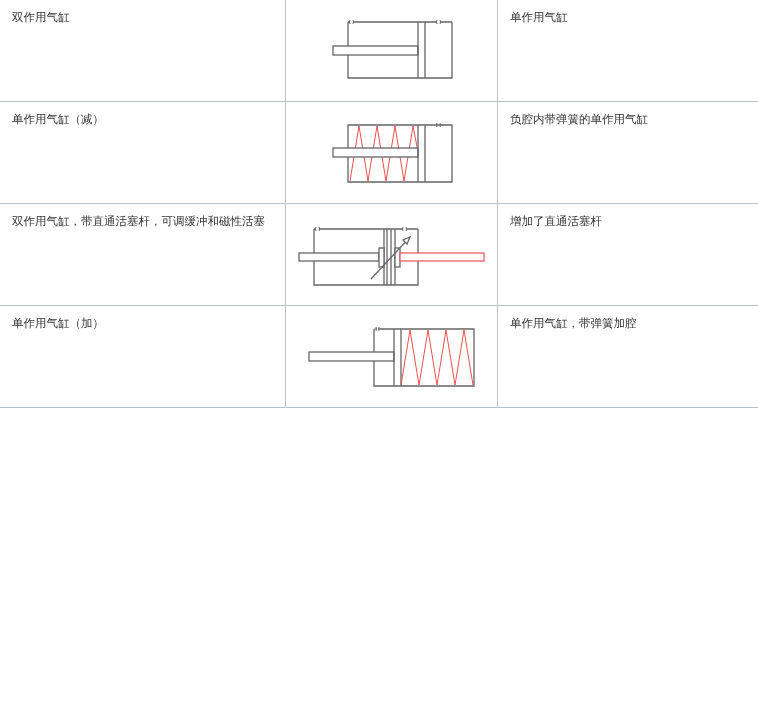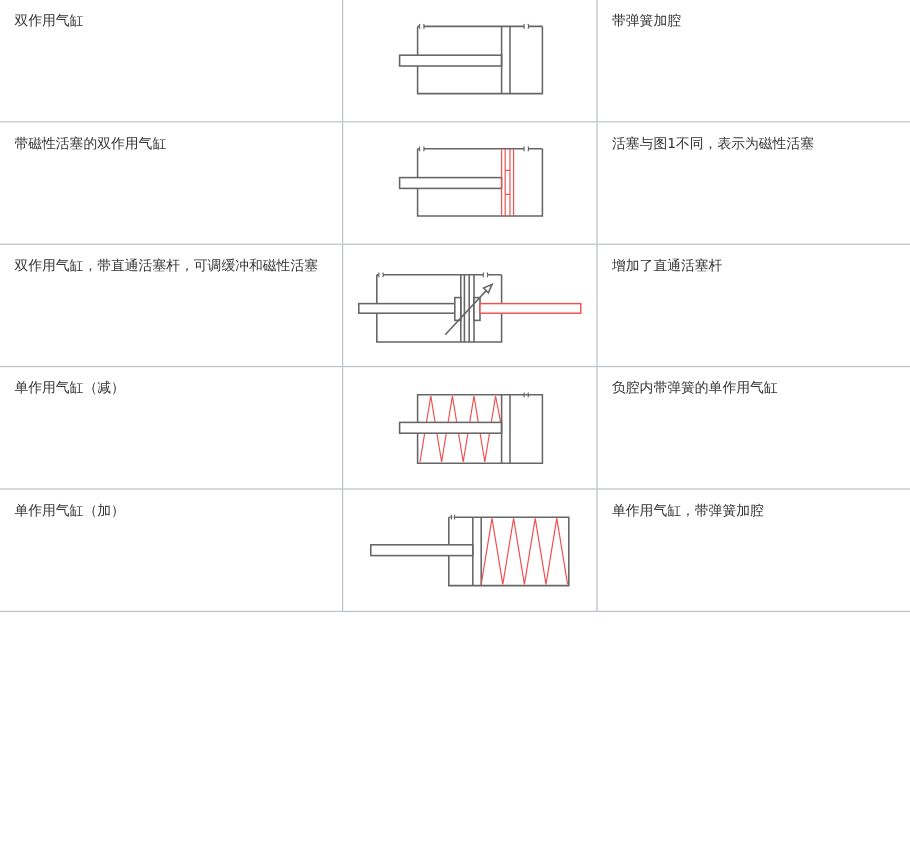--- a/index.html
+++ b/index.html
@@ -30,45 +30,41 @@
           <path d="M62 22 V78 H166 V22"></path>
           <path d="M62 22 H64 M67 22 H151 M154 22 H166"></path>
           <path d="M64 20 q-1 2 0 4 M67 20 q1 2 0 4 M151 20 q-1 2 0 4 M154 20 q1 2 0 4" stroke-width="1"></path>
 
           <rect x="47" y="46" width="85" height="9" fill="#fff"></rect>
 
           <line x1="132" y1="22" x2="132" y2="78"></line>
           <line x1="139" y1="22" x2="139" y2="78"></line>
         </svg>
       </td>
-      <td class="desc">带弹簧加腔</td>
-    </tr>
-
-    <tr>
-      <td class="name">带磁性活塞的双作用气缸</td>
-      <td class="fig">
-        <svg width="212" height="101" viewBox="0 0 212 101" fill="none" stroke="#666" stroke-width="1.3">
-          <path d="M62 22 V78 H166 V22"></path>
-          <path d="M62 22 H64 M67 22 H151 M154 22 H166"></path>
-          <path d="M64 20 q-1 2 0 4 M67 20 q1 2 0 4 M151 20 q-1 2 0 4 M154 20 q1 2 0 4" stroke-width="1"></path>
-          <rect x="47" y="46" width="85" height="9" fill="#fff"></rect>
-          <g stroke="#f05050" stroke-width="1">
-            <line x1="132" y1="22" x2="132" y2="78"></line>
-            <line x1="135" y1="22" x2="135" y2="78"></line>
-            <line x1="139" y1="22" x2="139" y2="78"></line>
-            <line x1="142" y1="22" x2="142" y2="78"></line>
-            <line x1="135" y1="40" x2="139" y2="40"></line>
-            <line x1="135" y1="60" x2="139" y2="60"></line>
-          </g>
-        </svg>
-      </td>
-      <td class="desc">活塞与图1不同，表示为磁性活塞</td>
+      <td class="desc">单作用气缸</td>
     </tr>
 
 
+
+
+    <tr>
+      <td class="name">单作用气缸（减）</td>
+      <td class="fig">
+        <svg width="212" height="101" viewBox="0 0 212 101" fill="none" stroke="#666" stroke-width="1.3">
+          <path d="M151 23 H166 V80 H62 V23 H151"></path>
+          <path d="M151 21 q-1 2 0 4 M154 21 q1 2 0 4" stroke-width="1"></path>
+          <path d="M62 23 H151" stroke="#fff" stroke-width="0"></path>
+          <polyline points="64,79 73,24 82,79 91,24 100,79 109,24 118,79 127,24 132,50" stroke="#f05050" stroke-width="1"></polyline>
+          <rect x="47" y="46" width="85" height="9" fill="#fff"></rect>
+          <line x1="132" y1="23" x2="132" y2="80"></line>
+          <line x1="139" y1="23" x2="139" y2="80"></line>
+        </svg>
+      </td>
+      <td class="desc">负腔内带弹簧的单作用气缸</td>
+    </tr>
 
     <tr>
       <td class="name">双作用气缸，带直通活塞杆，可调缓冲和磁性活塞</td>
       <td class="fig">
         <svg width="212" height="101" viewBox="0 0 212 101" fill="none" stroke="#666" stroke-width="1.3">
           <path d="M28 25 V81 H132 V25"></path>
           <path d="M28 25 H30 M33 25 H117 M120 25 H132"></path>
           <path d="M30 23 q-1 2 0 4 M33 23 q1 2 0 4 M117 23 q-1 2 0 4 M120 23 q1 2 0 4" stroke-width="1"></path>
           <rect x="13" y="49" width="80" height="8" fill="#fff"></rect>
           <line x1="98" y1="25" x2="98" y2="81"></line>
@@ -79,36 +75,20 @@
           <rect x="109" y="44" width="5" height="19" fill="#fff"></rect>
           <line x1="85" y1="75" x2="124" y2="33"></line>
           <path d="M124 33 L117 36 L121 40 Z" fill="#fff"></path>
           <rect x="114" y="49" width="84" height="8" stroke="#f05050" stroke-width="1.2" fill="#fff"></rect>
         </svg>
       </td>
       <td class="desc">增加了直通活塞杆</td>
     </tr>
 
     <tr>
-      <td class="name">单作用气缸（减）</td>
-      <td class="fig">
-        <svg width="212" height="101" viewBox="0 0 212 101" fill="none" stroke="#666" stroke-width="1.3">
-          <path d="M151 23 H166 V80 H62 V23 H151"></path>
-          <path d="M151 21 q-1 2 0 4 M154 21 q1 2 0 4" stroke-width="1"></path>
-          <path d="M62 23 H151" stroke="#fff" stroke-width="0"></path>
-          <polyline points="64,79 73,24 82,79 91,24 100,79 109,24 118,79 127,24 132,50" stroke="#f05050" stroke-width="1"></polyline>
-          <rect x="47" y="46" width="85" height="9" fill="#fff"></rect>
-          <line x1="132" y1="23" x2="132" y2="80"></line>
-          <line x1="139" y1="23" x2="139" y2="80"></line>
-        </svg>
-      </td>
-      <td class="desc">负腔内带弹簧的单作用气缸</td>
-    </tr>
-
-    <tr>
       <td class="name">单作用气缸（加）</td>
       <td class="fig">
         <svg width="212" height="101" viewBox="0 0 212 101" fill="none" stroke="#666" stroke-width="1.3">
           <path d="M88 23 V80 H188 V23 H93"></path>
           <path d="M88 23 H90 M93 21 q-1 2 0 4 M90 21 q1 2 0 4" stroke-width="1"></path>
           <rect x="23" y="46" width="85" height="9" fill="#fff"></rect>
           <line x1="108" y1="23" x2="108" y2="80"></line>
           <line x1="115" y1="23" x2="115" y2="80"></line>
           <polyline points="115,79 124,24 133,79 142,24 151,79 160,24 169,79 178,24 187,79" stroke="#f05050" stroke-width="1"></polyline>
         </svg>

